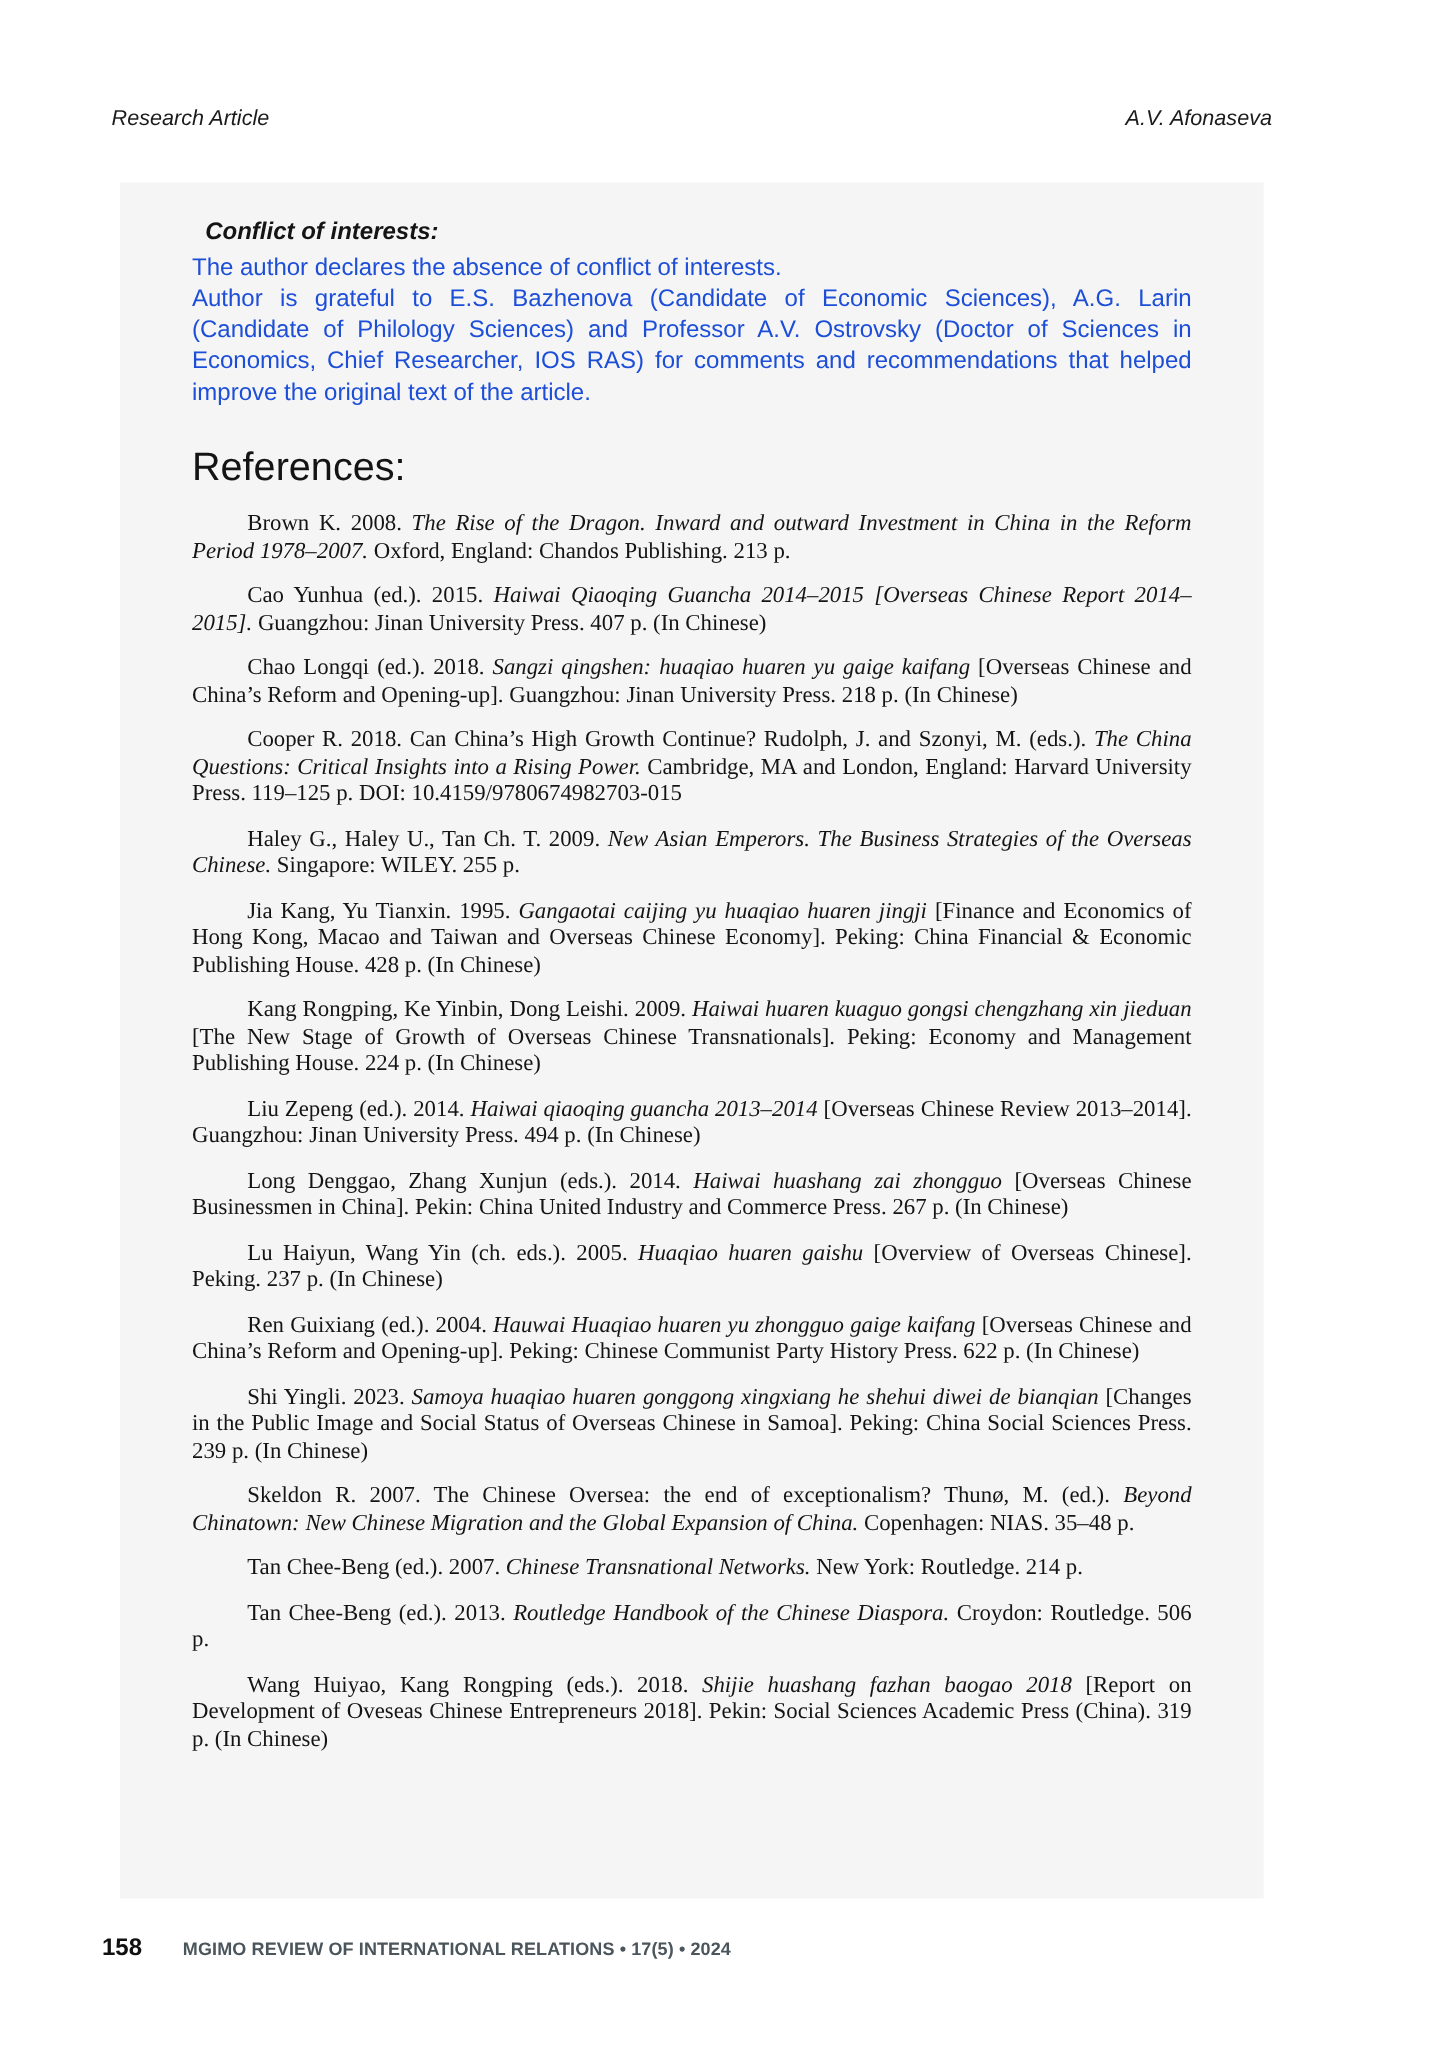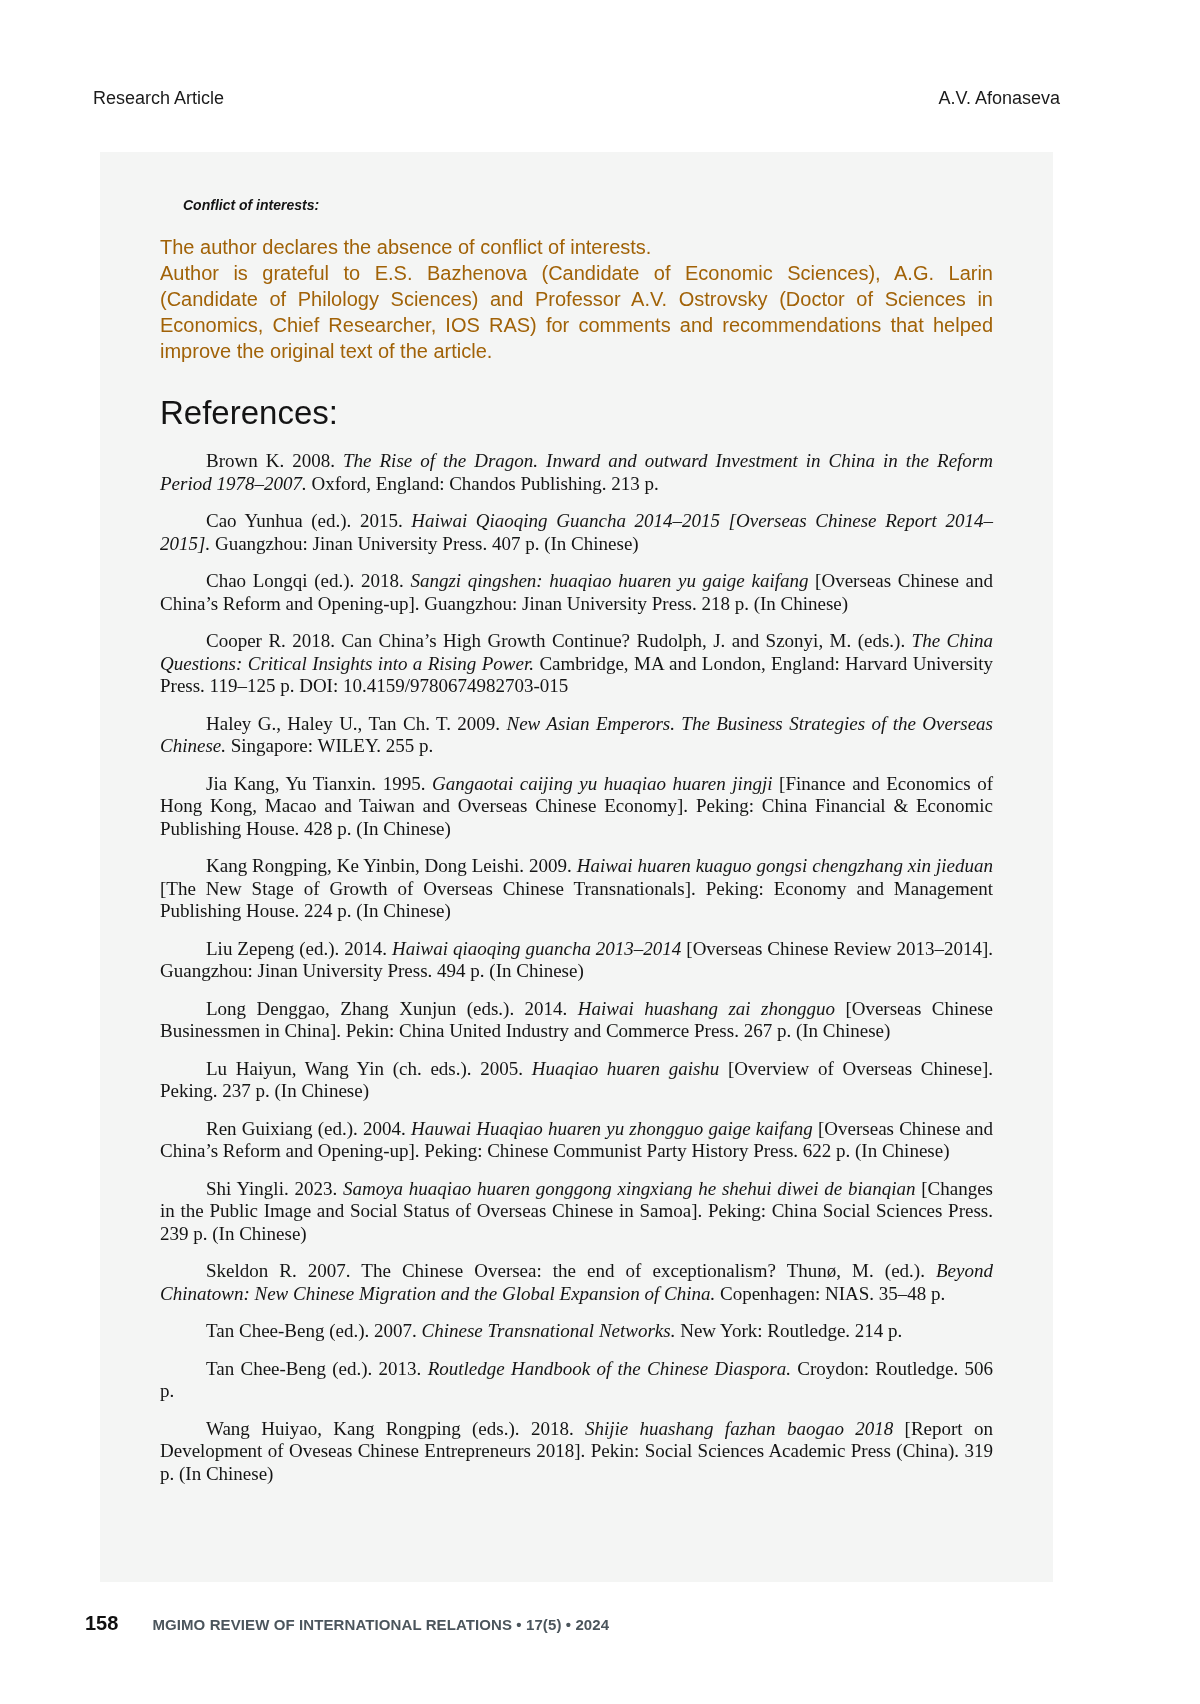--- a/index.html
+++ b/index.html
@@ -15,46 +15,47 @@
   .running-header {
     position: absolute;
     top: 88px;
     left: 93px;
     width: 967px;
     display: flex;
     justify-content: space-between;
     align-items: baseline;
     font-size: 18px;
     color: #1b1b1b;
+    font-style: italic;
   }
   .panel {
     position: absolute;
     left: 100px;
     top: 152px;
     width: 953px;
     height: 1430px;
     box-sizing: border-box;
     background: #f4f5f4;
     padding: 24px 60px 40px 60px;
   }
   .section-heading {
-    margin: 16px;
+    margin: 4px;
     padding-left: 7px;
-    font-size: 14px;
+    font-size: 20px;
     line-height: 26px;
     font-weight: bold;
     font-style: italic;
     color: #141414;
   }
   .body-text {
     margin: 0;
     font-size: 20px;
     line-height: 26px;
     text-align: justify;
-    color: #a16207;
+    color: #1d4ed8;
   }
   .gap-section { margin-top: 26px; }
   .refs-heading {
     margin: 32px 0 0 0;
     font-size: 33px;
     line-height: 34px;
     font-weight: 400;
     color: #141414;
   }
   .refs-list {

